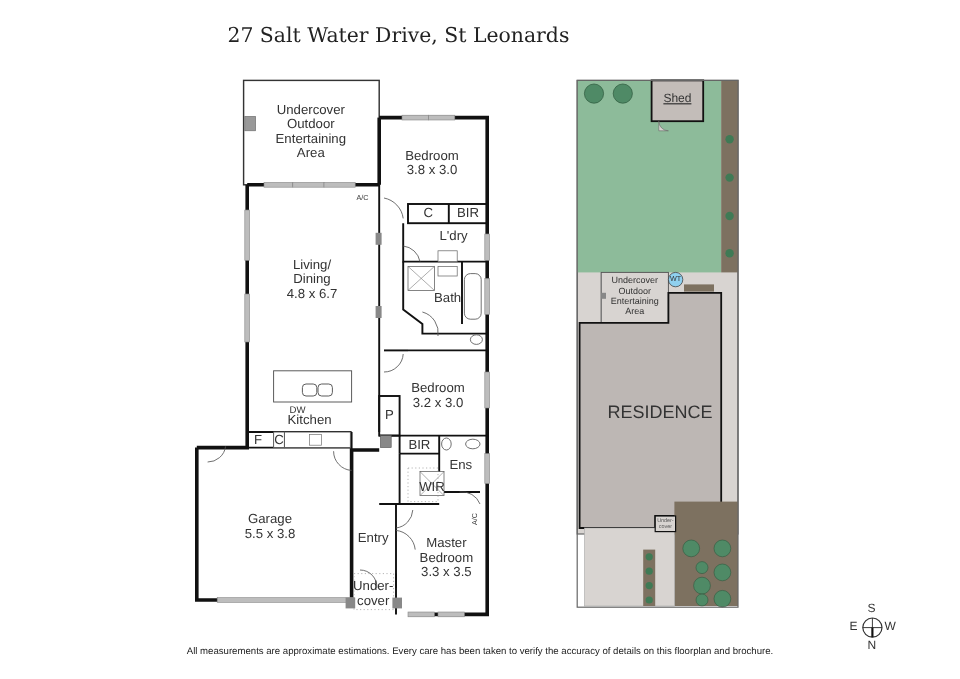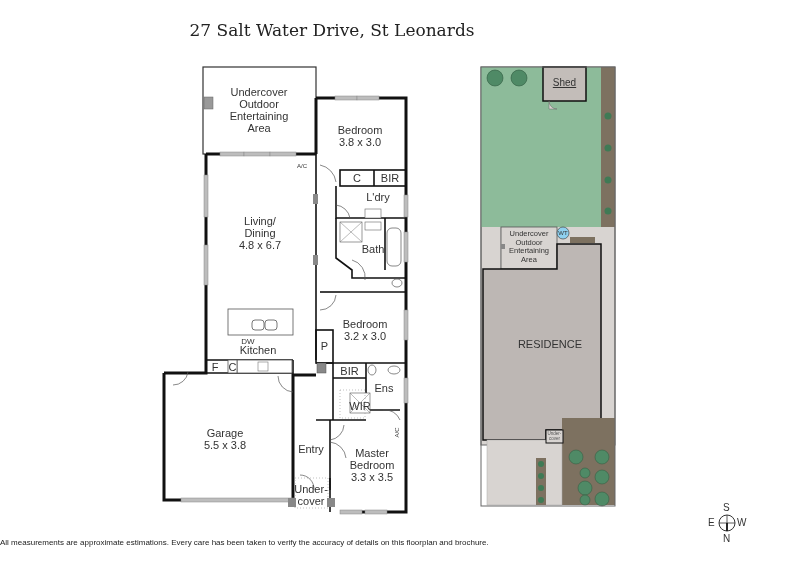--- a/index.html
+++ b/index.html
@@ -1,20 +1,20 @@
 <!DOCTYPE html>
 <html><head>
 <meta charset="utf-8">
 <style>
   html,body{margin:0;padding:0;background:#fff;}
   body{width:800px;height:566px;position:relative;overflow:hidden;font-family:"Liberation Sans",sans-serif;color:#222;}
   .title{position:absolute;left:0;top:20px;width:664px;text-align:center;font-family:"DejaVu Serif","Liberation Serif",serif;font-size:17px;color:#222;}
   .lbl{position:absolute;text-align:center;font-size:11px;line-height:12px;color:#333;}
   .small{font-size:8px;line-height:9px;}
-  .disclaimer{position:absolute;left:0;top:538px;width:800px;font-size:8px;color:#222;}
+  .disclaimer{position:absolute;left:0;top:538px;width:800px;text-align:center;font-size:8px;color:#222;}
   svg{position:absolute;left:0;top:0;}
   .compass-letter{position:absolute;font-size:10px;color:#333;}
 </style>
 </head>
 <body>
 
 <div class="title">27 Salt Water Drive, St Leonards</div>
 
 <div>
 <svg width="800" height="566">
@@ -235,21 +235,21 @@
 </svg>
 
 <div class="lbl" style="left:543px;top:77px;width:43px;font-size:10px;text-decoration:underline;">Shed</div>
 <div class="lbl" style="left:501px;top:230px;width:56px;font-size:7.5px;line-height:8.5px;">
   <div>Undercover</div>
   <div>Outdoor</div>
   <div>Entertaining</div>
   <div>Area</div>
 </div>
 <div class="lbl" style="left:557px;top:229px;width:12px;font-size:6px;line-height:8px;">WT</div>
-<div class="lbl" style="left:505px;top:338px;width:90px;font-size:11px;">RESIDENCE</div>
+<div class="lbl" style="left:505px;top:338px;width:90px;font-size:15px;">RESIDENCE</div>
 <div class="lbl" style="left:545px;top:431px;width:19px;font-size:4.5px;line-height:5px;color:#555;">
   <div>Under-</div>
   <div>cover</div>
 </div>
 </div>
 
 <div>
   <svg width="800" height="566">
     <circle cx="727" cy="523" r="8" fill="none" stroke="#333" stroke-width="1"></circle>
     <line x1="719" y1="523" x2="735" y2="523" stroke="#333" stroke-width="0.8"></line>

